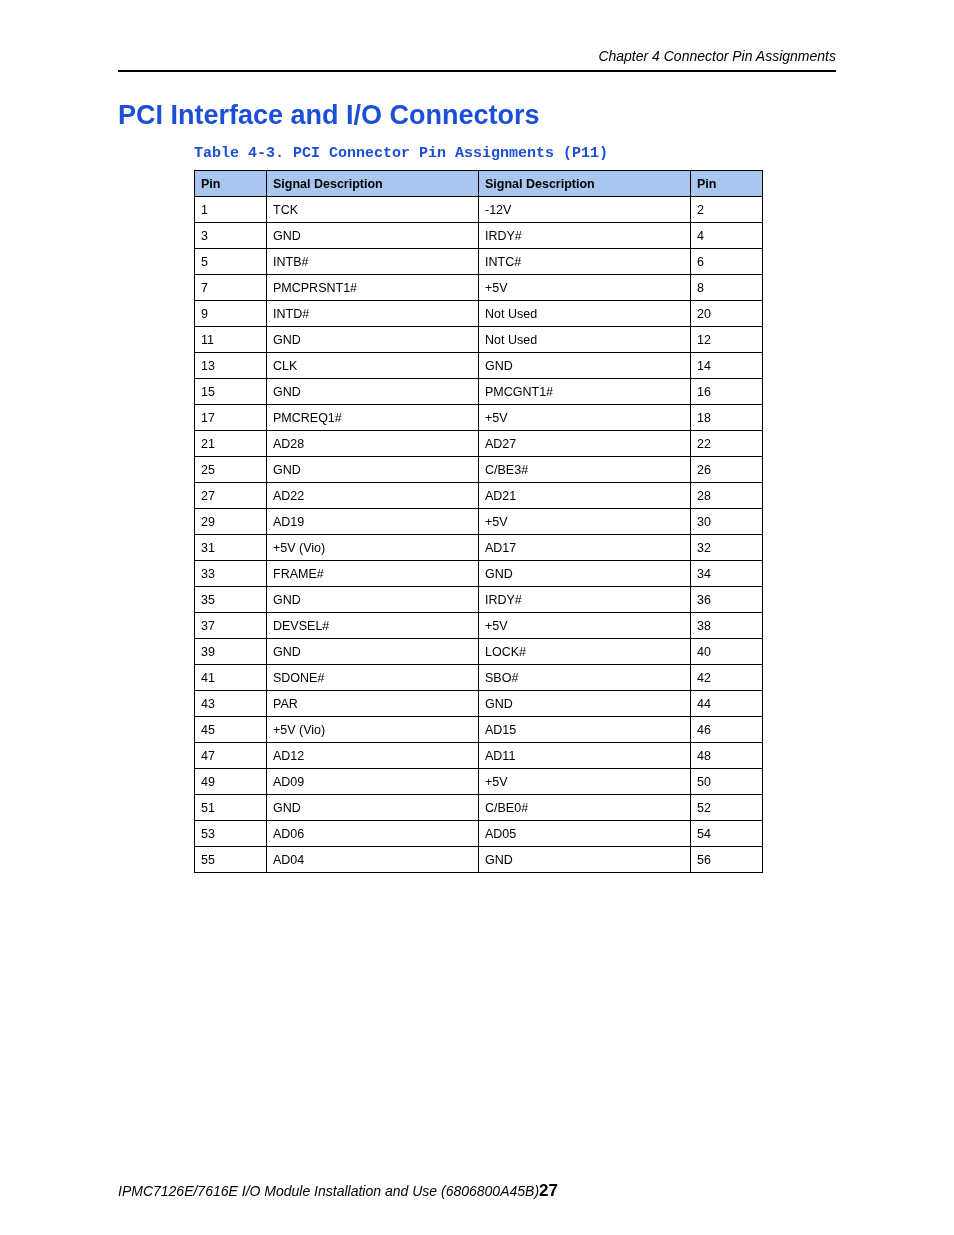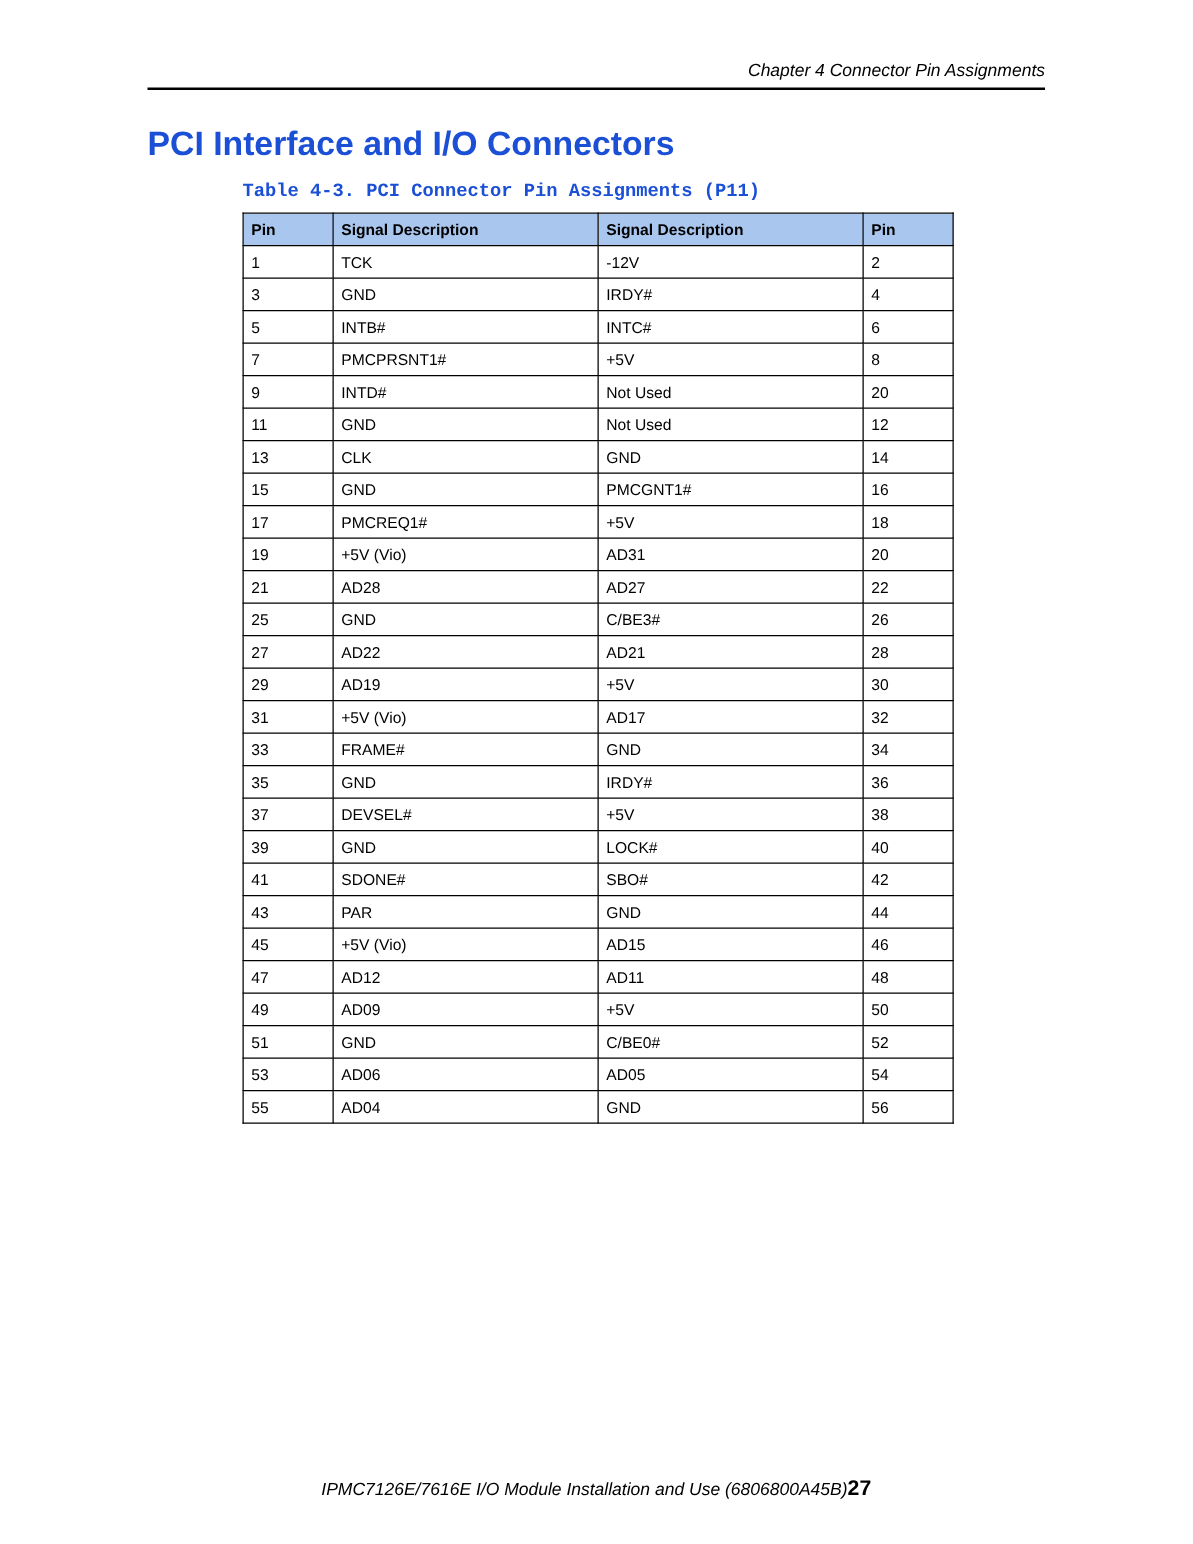--- a/index.html
+++ b/index.html
@@ -67,21 +67,21 @@
     font-weight: bold;
   }
   col.c-pin { width: 72px; }
   col.c-sig { width: 212px; }
   .footer {
     position: absolute;
     bottom: 34px;
     left: 118px;
     right: 118px;
     display: flex;
-    justify-content: center;
+    justify-content: flex-start;
     align-items: baseline;
     font-size: 14px;
   }
   .footer .doc {
     font-style: italic;
   }
   .footer .pageno {
     font-weight: bold;
     font-size: 17px;
   }
@@ -163,26 +163,20 @@
           <td>PMCGNT1#</td>
           <td>16</td>
         </tr>
         <tr>
           <td>17</td>
           <td>PMCREQ1#</td>
           <td>+5V</td>
           <td>18</td>
         </tr>
         <tr>
-          <td>19</td>
-          <td>+5V (Vio)</td>
-          <td>AD31</td>
-          <td>20</td>
-        </tr>
-        <tr>
           <td>21</td>
           <td>AD28</td>
           <td>AD27</td>
           <td>22</td>
         </tr>
         <tr>
           <td>25</td>
           <td>GND</td>
           <td>C/BE3#</td>
           <td>26</td>

